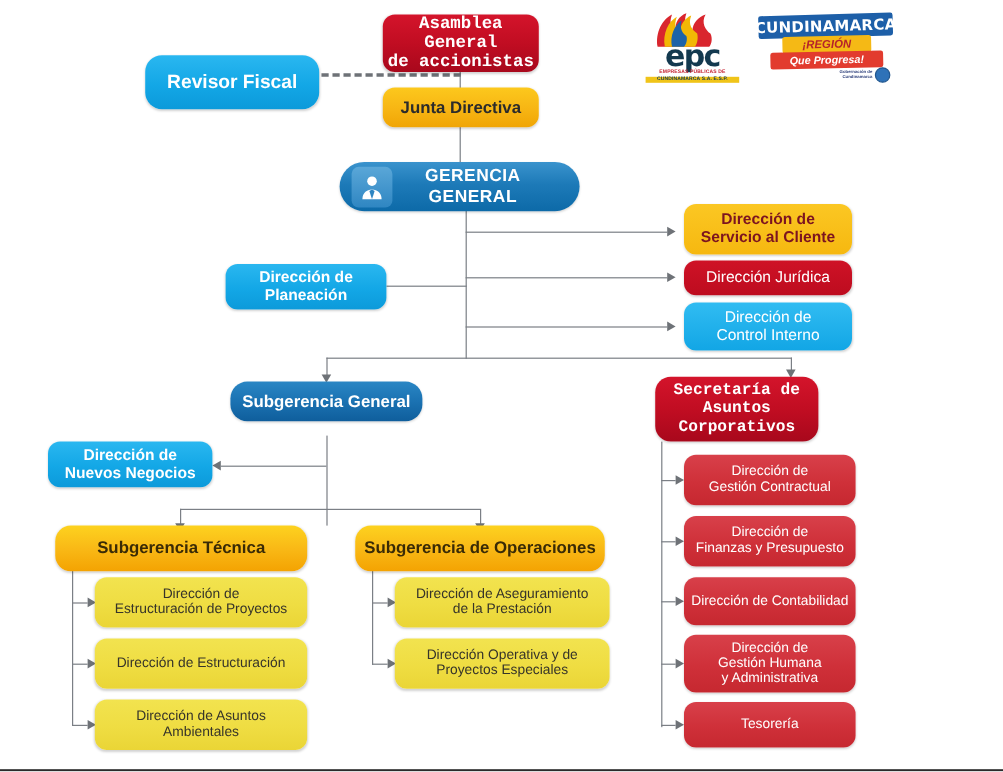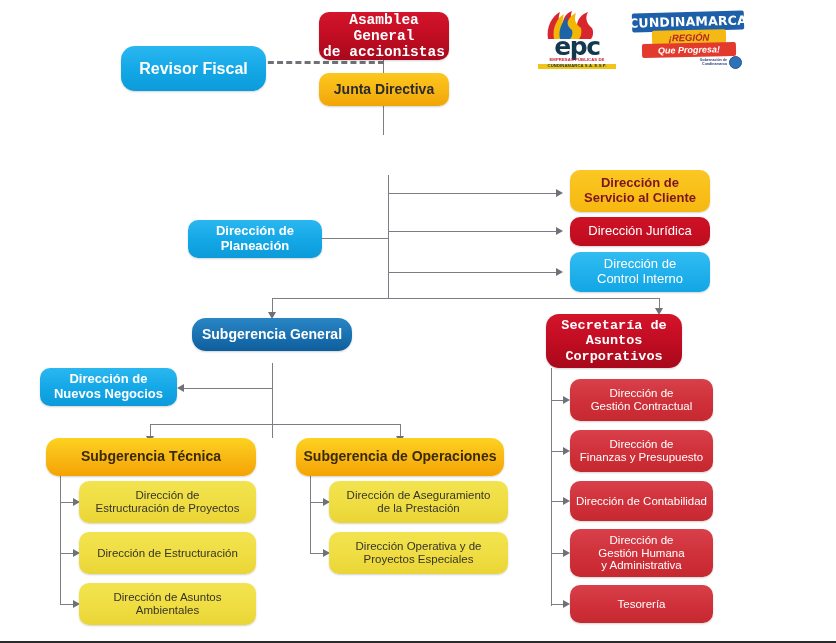--- a/index.html
+++ b/index.html
@@ -247,20 +247,30 @@
   <div class="ln lnh" style="left:310px;top:553px;width:13px;"></div>
   <div class="arw arw-r" style="left:323px;top:549px;"></div>
 
   <div class="node red-dark" style="left:319px;top:12px;width:130px;height:48px;font-size:14.5px;">Asamblea General
 de accionistas</div>
 
   <div class="node cyan" style="left:77px;top:46px;width:145px;height:45px;font-size:16px;border-radius:14px;margin-left:44px;">Revisor Fiscal</div>
 
   <div class="node gold" style="left:319px;top:73px;width:130px;height:33px;font-size:14px;">Junta Directiva</div>
 
+  <div class="node blue-gerencia" style="left:283px;top:135px;width:200px;height:41px;font-size:14.5px;">
+    <span class="gg-icon">
+      <svg viewBox="0 0 24 24" width="24" height="24" aria-hidden="true">
+        <circle cx="12" cy="7" r="4" fill="#ffffff"></circle>
+        <path d="M4 22c0-5 3.6-8 8-8s8 3 8 8z" fill="#ffffff"></path>
+        <path d="M12 14l-2.2 1.2L12 22l2.2-6.8z" fill="#2f86c2"></path>
+      </svg>
+    </span>
+    <span class="gg-label">GERENCIA GENERAL</span>
+  </div>
 
   <div class="node cyan" style="left:188px;top:220px;width:134px;height:38px;font-size:13px;">Dirección de
 Planeación</div>
 
   <div class="node yellow-amber" style="left:570px;top:170px;width:140px;height:42px;font-size:13px;">Dirección de
 Servicio al Cliente</div>
 
   <div class="node red-plain" style="left:570px;top:217px;width:140px;height:29px;font-size:13px;">Dirección Jurídica</div>
 
   <div class="node cyan-plain" style="left:570px;top:252px;width:140px;height:40px;font-size:13px;">Dirección de

